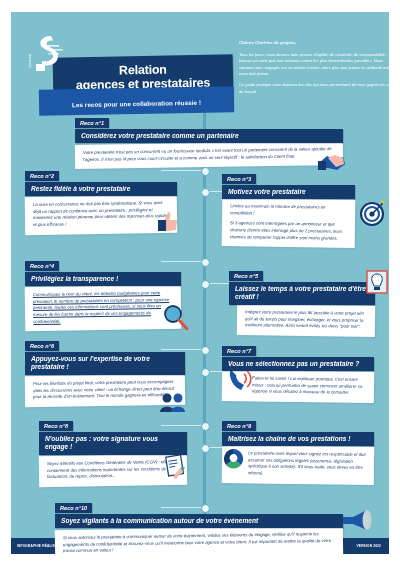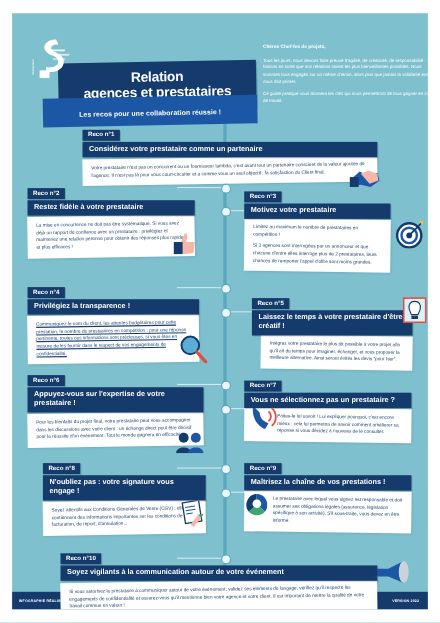--- a/index.html
+++ b/index.html
@@ -71,21 +71,21 @@
     transform:rotate(-1.1deg);
     padding:4px 6px;
     box-sizing:border-box;
     text-align:center;
     z-index:5;
   }
   .subtitle-block span{
     color:#ffffff;font-size:6.2px;font-weight:bold;letter-spacing:0.1px;
   }
   
-  .card{position:absolute;z-index:3;}
+  .card{position:absolute;z-index:3;font-style:italic;}
   .tag{
     display:inline-block;
     background:#143b6b;color:#ffffff;
     font-size:5.6px;font-weight:bold;
     padding:2px 5px 2px 5px;
     position:relative;z-index:3;
     box-shadow:1px 1px 0 rgba(10,35,65,0.18);
   }
   .headline{
     background:#143b6b;color:#ffffff;

